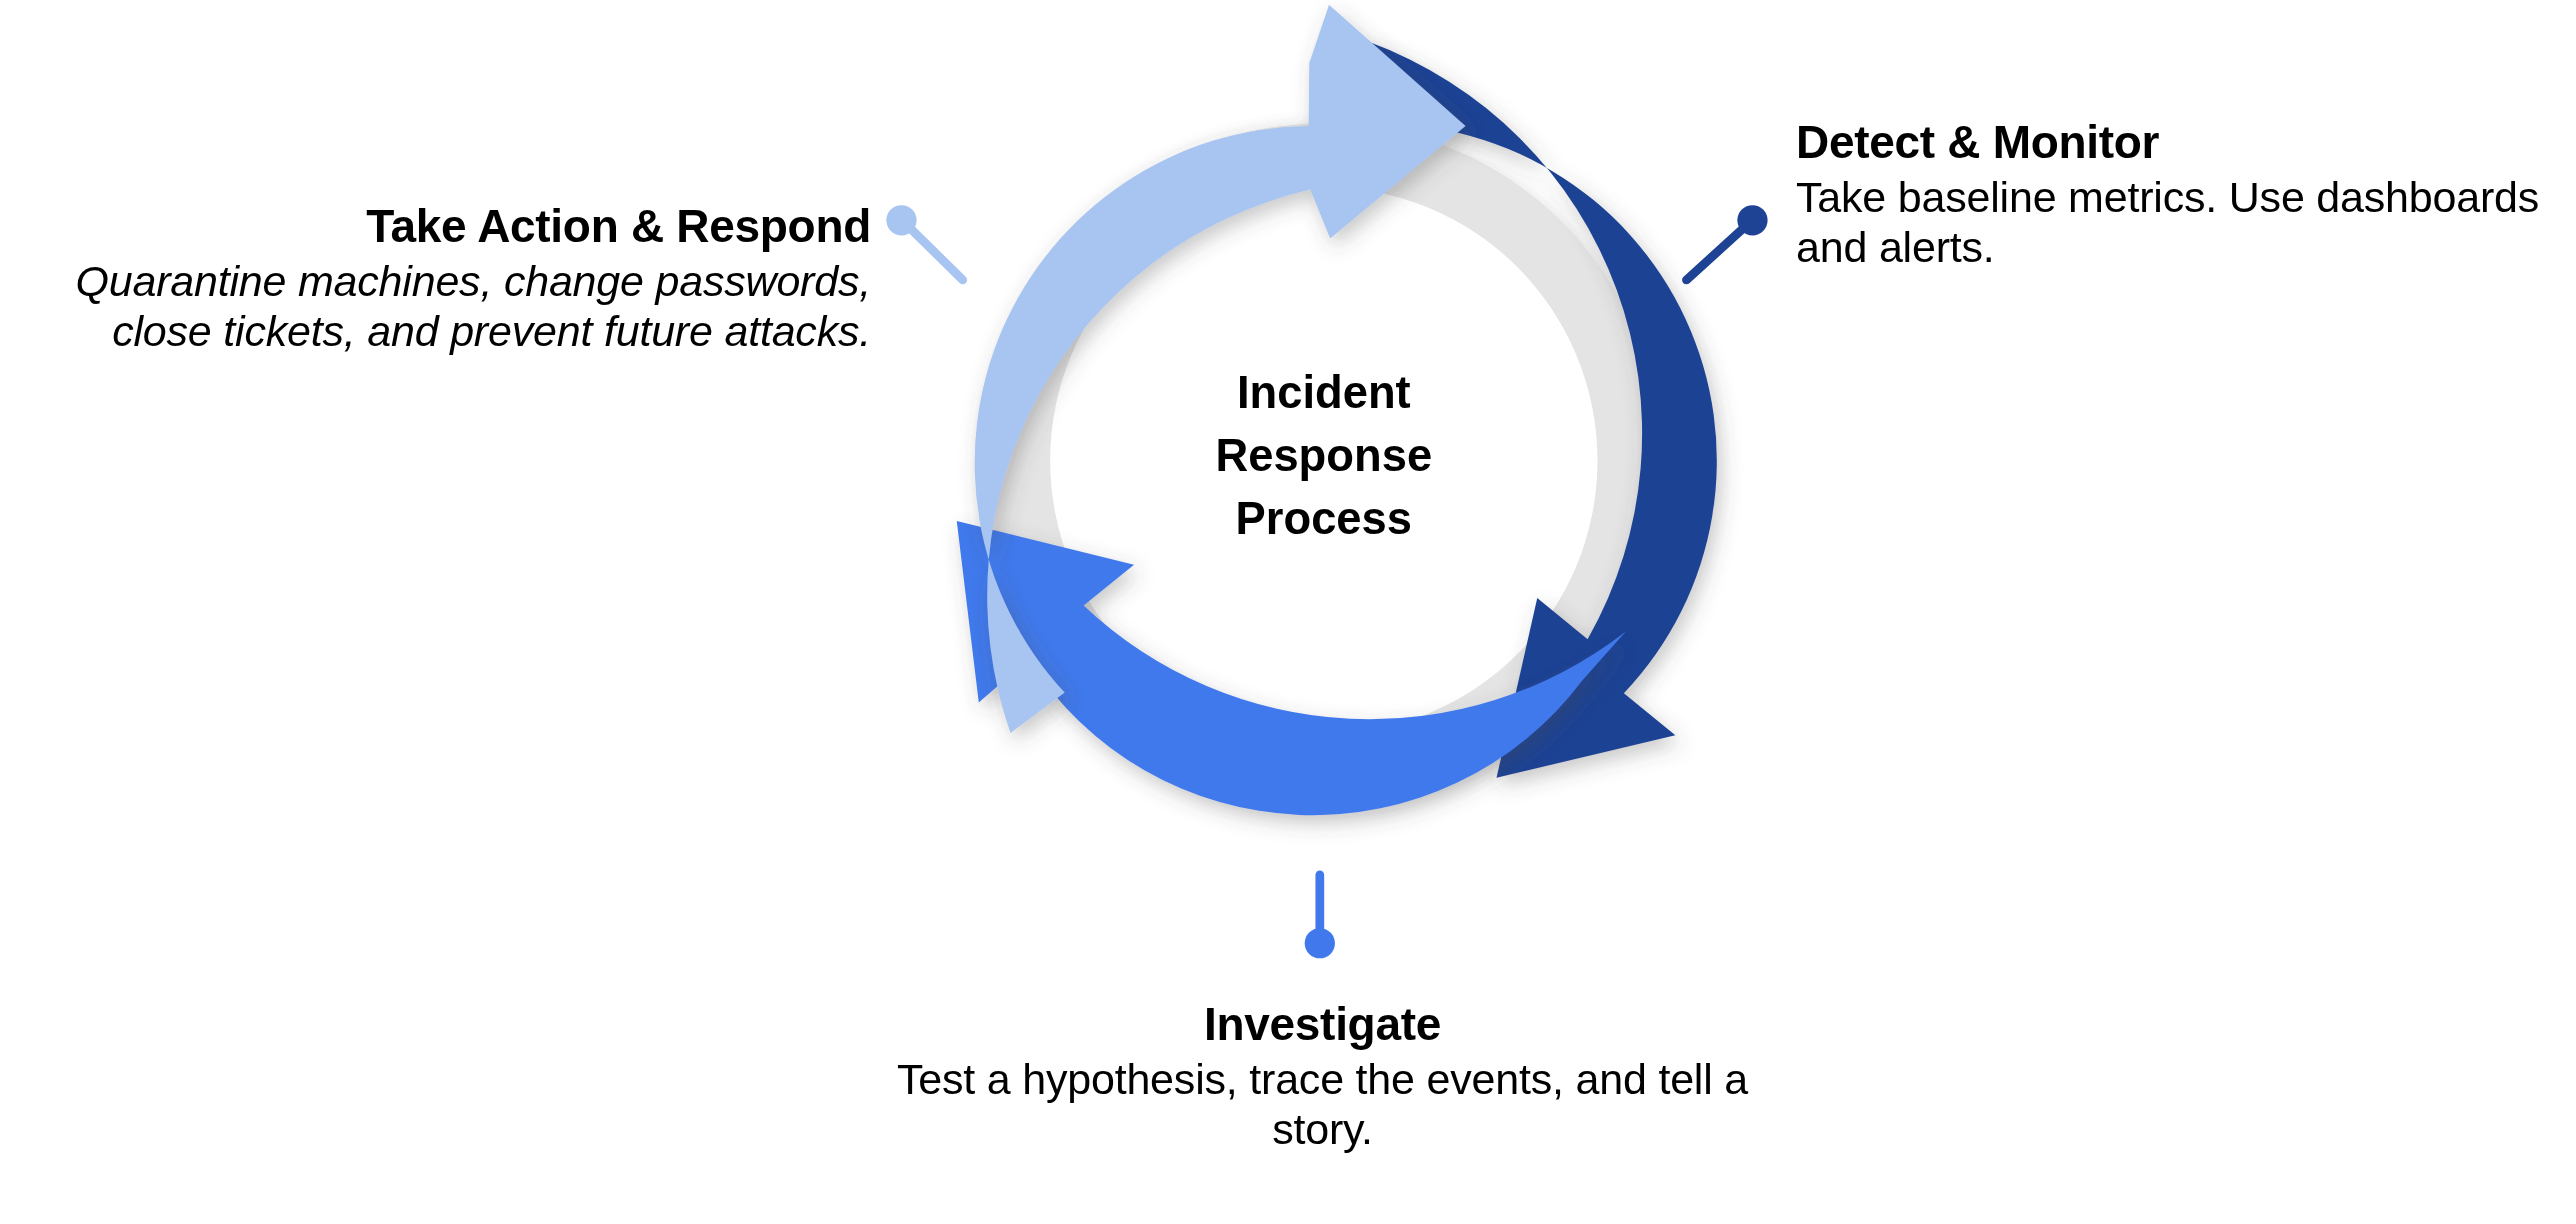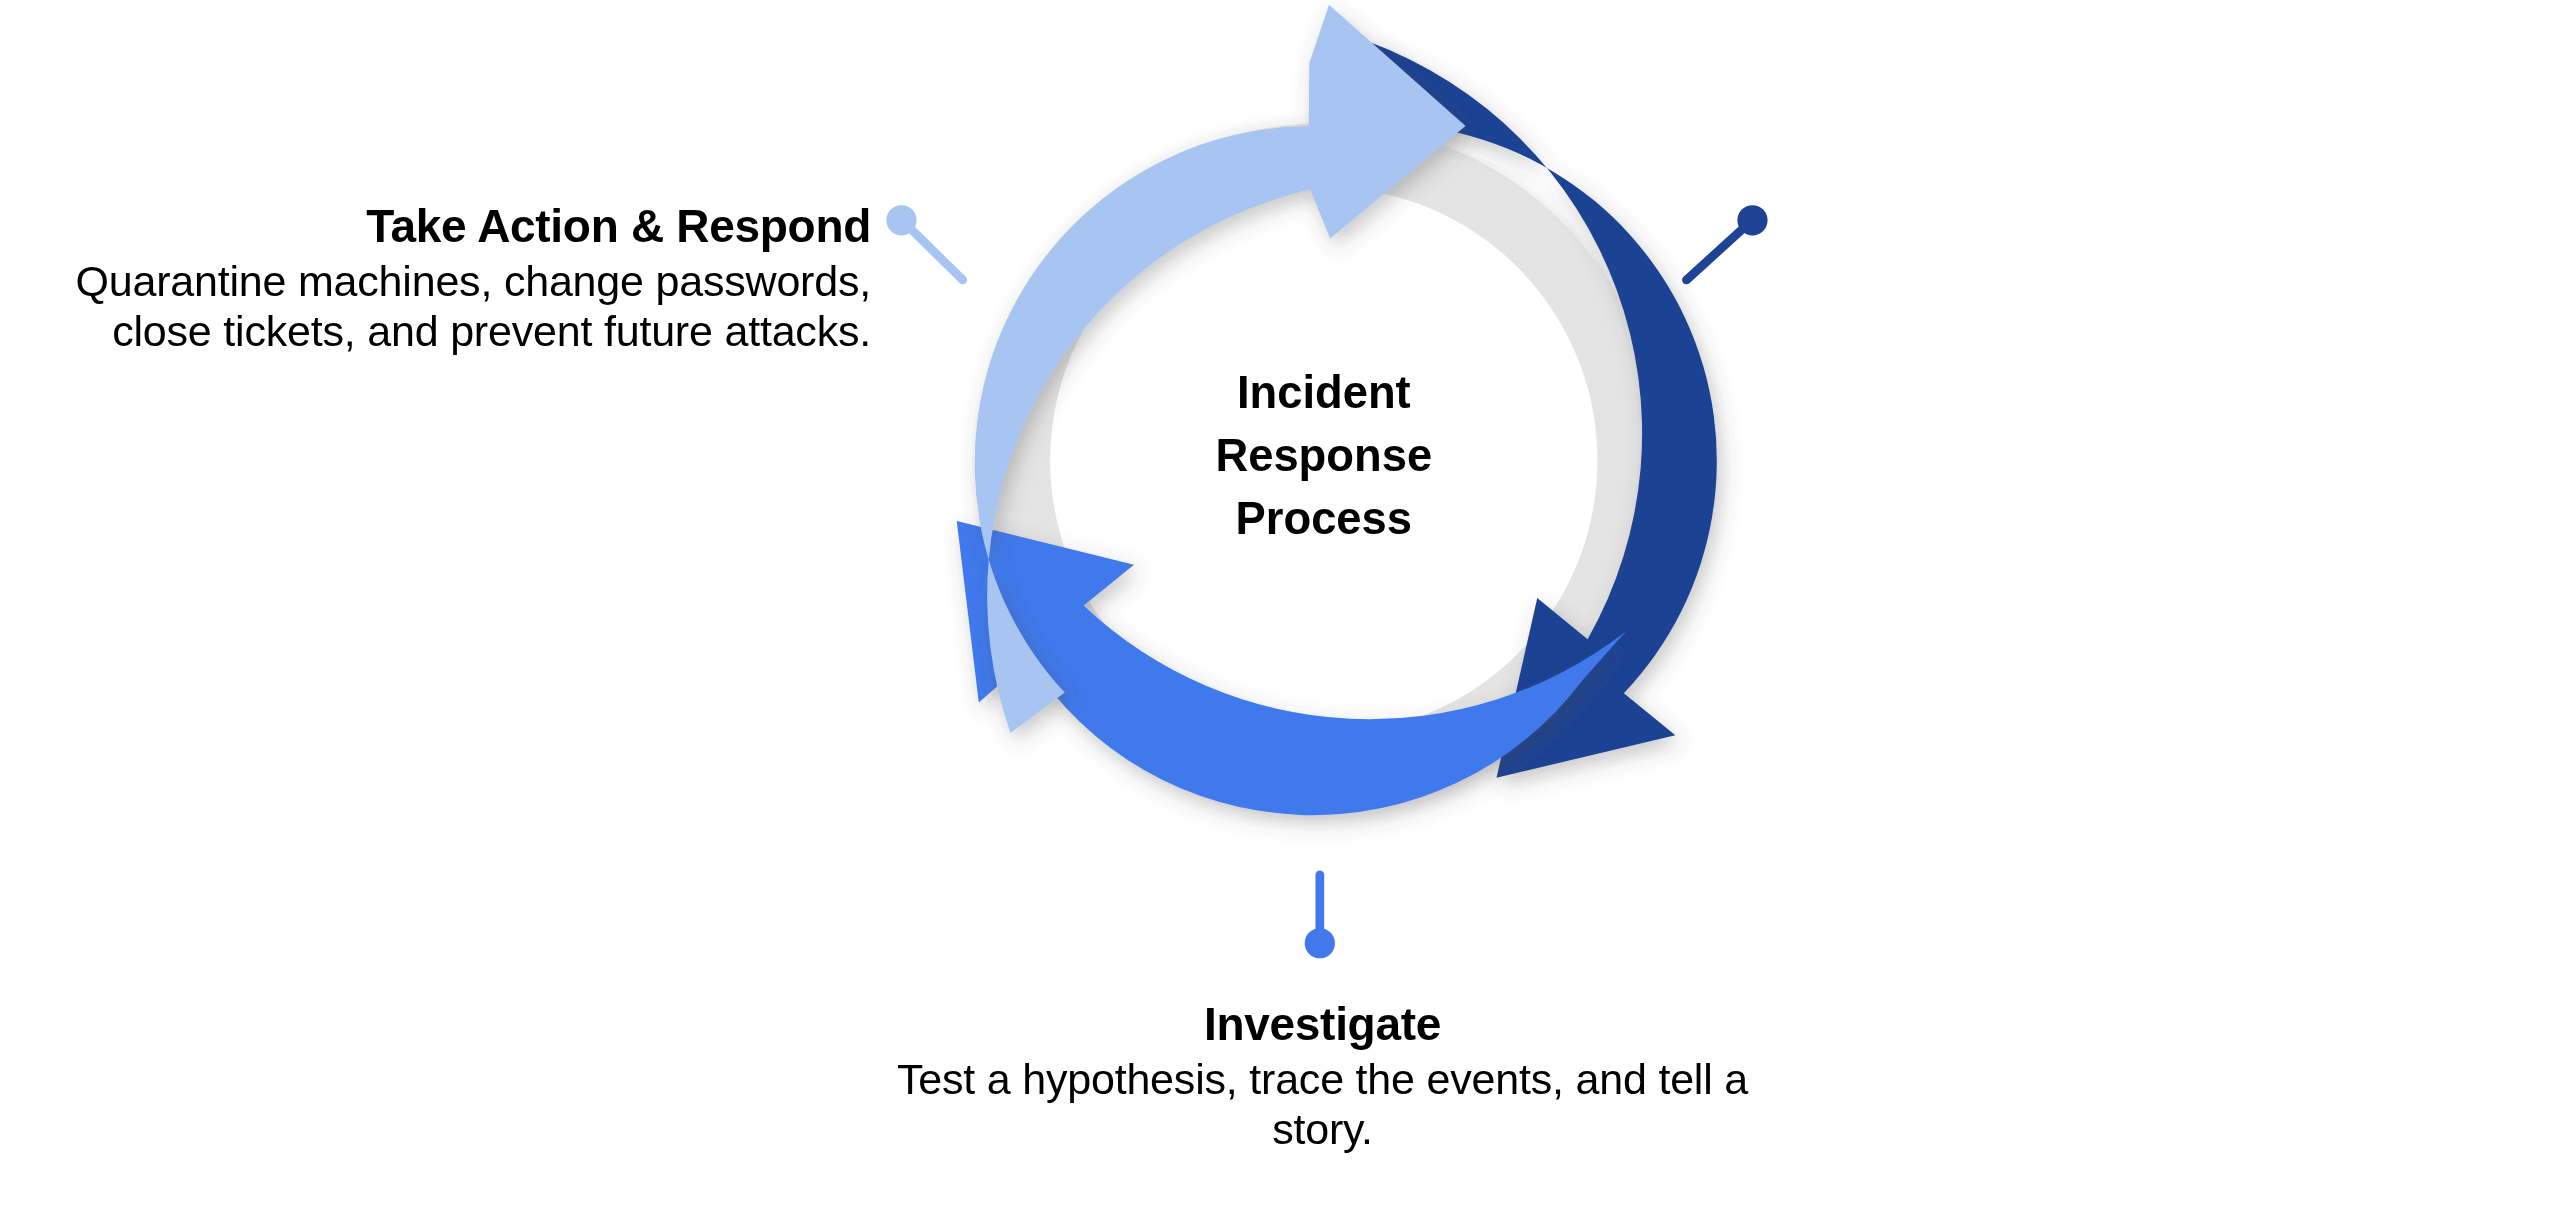--- a/index.html
+++ b/index.html
@@ -65,20 +65,21 @@
     top: 159px;
     width: 871px;
     text-align: right;
     margin-top: 44px;
   }
   #callout-respond .callout-title {
     text-align: right;
   }
   #callout-respond .callout-body {
     text-align: right;
+    font-style: italic;
   }
 
   
   #callout-investigate {
     left: 889px;
     top: 1001px;
     width: 867px;
     text-align: center;
   }
 </style>
@@ -162,20 +163,24 @@
       <circle cx="1659" cy="1186" r="19" fill="#4179EC"></circle>
     </g>
 
     <g>
       <text x="1664" y="513" text-anchor="middle" font-family="Liberation Sans, sans-serif" font-size="57" font-weight="bold" fill="#000000">Incident</text>
       <text x="1664" y="592" text-anchor="middle" font-family="Liberation Sans, sans-serif" font-size="57" font-weight="bold" fill="#000000">Response</text>
       <text x="1664" y="671" text-anchor="middle" font-family="Liberation Sans, sans-serif" font-size="57" font-weight="bold" fill="#000000">Process</text>
     </g>
   </svg>
 
+  <div class="callout" id="callout-detect">
+    <p class="callout-title">Detect &amp; Monitor</p>
+    <p class="callout-body">Take baseline metrics. Use dashboards and alerts.</p>
+  </div>
 
   <div class="callout" id="callout-respond">
     <p class="callout-title">Take Action &amp; Respond</p>
     <p class="callout-body">Quarantine machines, change passwords, close tickets, and prevent future attacks.</p>
   </div>
 
   <div class="callout" id="callout-investigate">
     <p class="callout-title">Investigate</p>
     <p class="callout-body">Test a hypothesis, trace the events, and tell a story.</p>
   </div>

